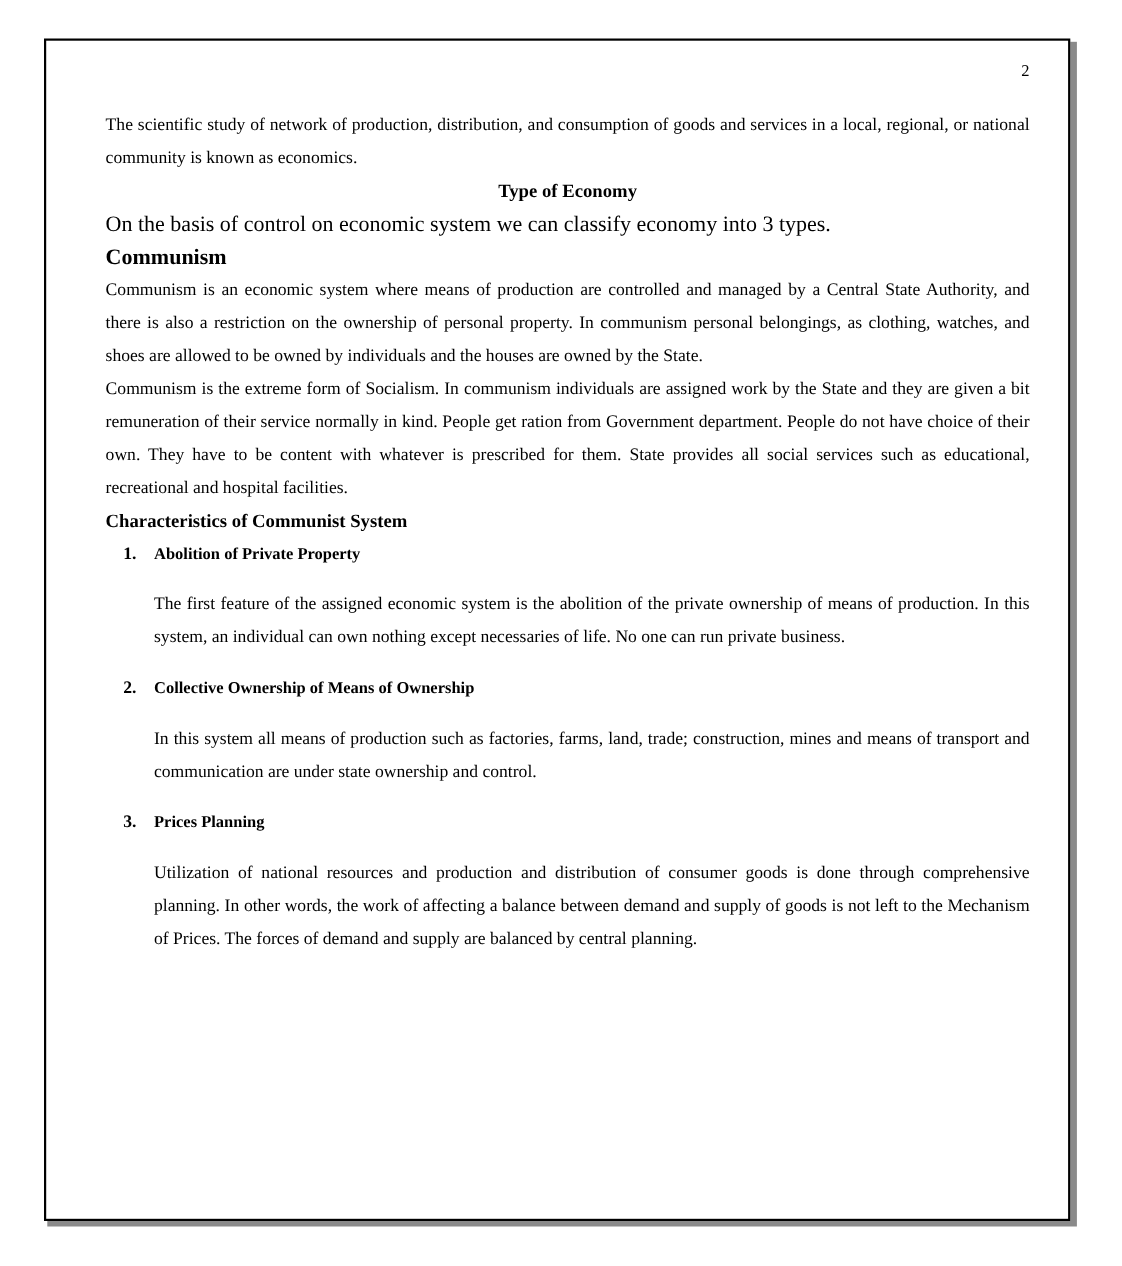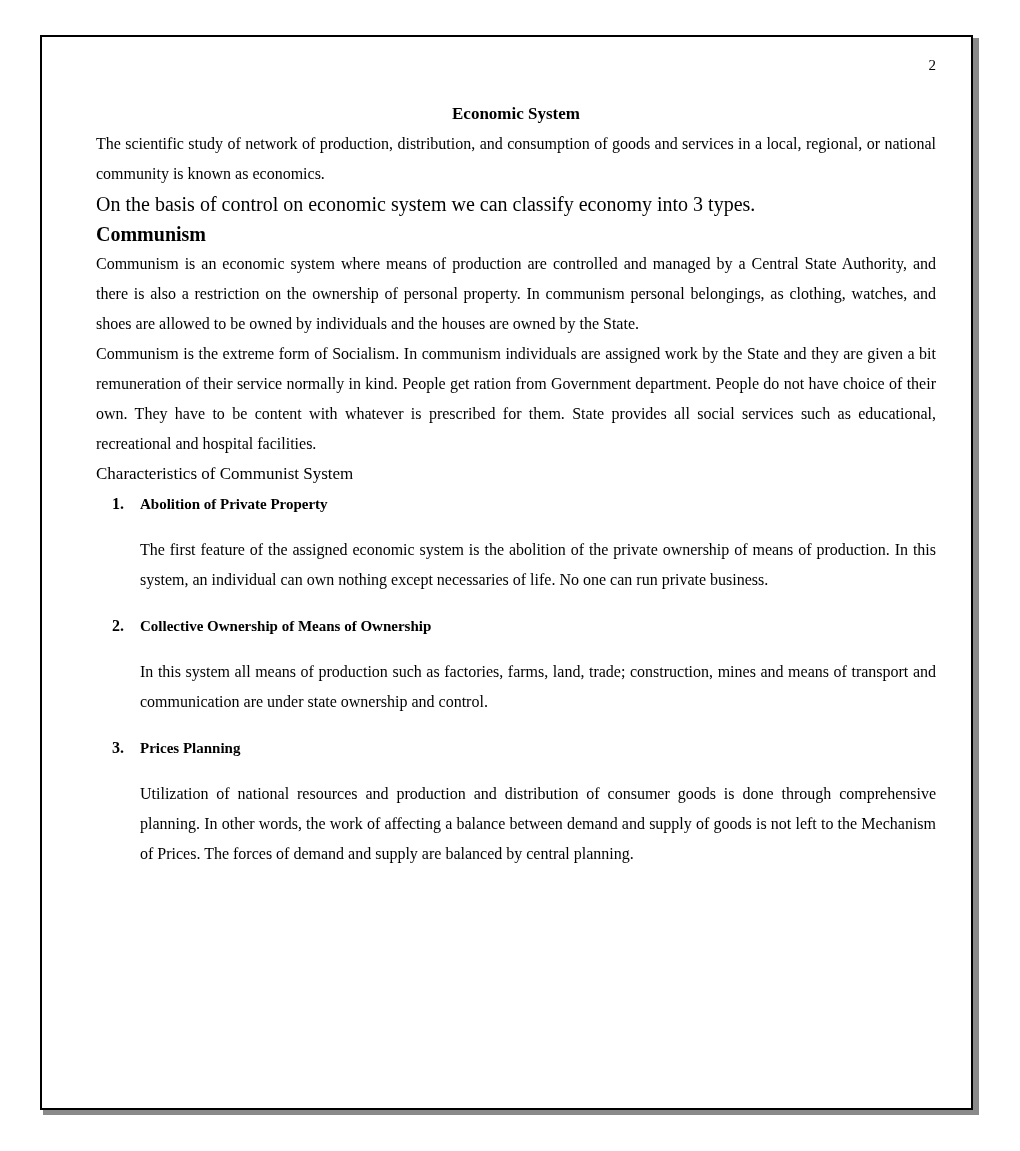--- a/index.html
+++ b/index.html
@@ -81,21 +81,21 @@
   .sub-heading {
     text-align: left;
     font-weight: bold;
     font-size: 20px;
     line-height: 30px;
     margin: 0;
   }
 
   .char-heading {
     text-align: left;
-    font-weight: normal;
+    font-weight: bold;
     font-size: 17px;
     line-height: 30px;
     margin: 0;
   }
 
   
   .num-list {
     margin: 0;
     padding: 0;
     list-style: none;
@@ -133,24 +133,24 @@
 
 <div class="page-shadow"></div>
 
 <div class="page">
   <div class="content">
 
     <div class="page-number">2</div>
 
     <div class="spacer-top"></div>
 
-    <h1 class="doc-title">Economic System</h1>
 
     <p class="para">The scientific study of network of production, distribution, and consumption of goods and services in a local, regional, or national community is known as economics.</p>
 
+    <h2 class="section-heading">Type of Economy</h2>
 
     <p class="para-plain">On the basis of control on economic system we can classify economy into 3 types.</p>
 
     <h3 class="sub-heading">Communism</h3>
 
     <p class="para">Communism is an economic system where means of production are controlled and managed by a Central State Authority, and there is also a restriction on the ownership of personal property. In communism personal belongings, as clothing, watches, and shoes are allowed to be owned by individuals and the houses are owned by the State.</p>
 
     <p class="para">Communism is the extreme form of Socialism. In communism individuals are assigned work by the State and they are given a bit remuneration of their service normally in kind. People get ration from Government department. People do not have choice of their own. They have to be content with whatever is prescribed for them. State provides all social services such as educational, recreational and hospital facilities.</p>
 
     <h3 class="char-heading">Characteristics of Communist System</h3>

